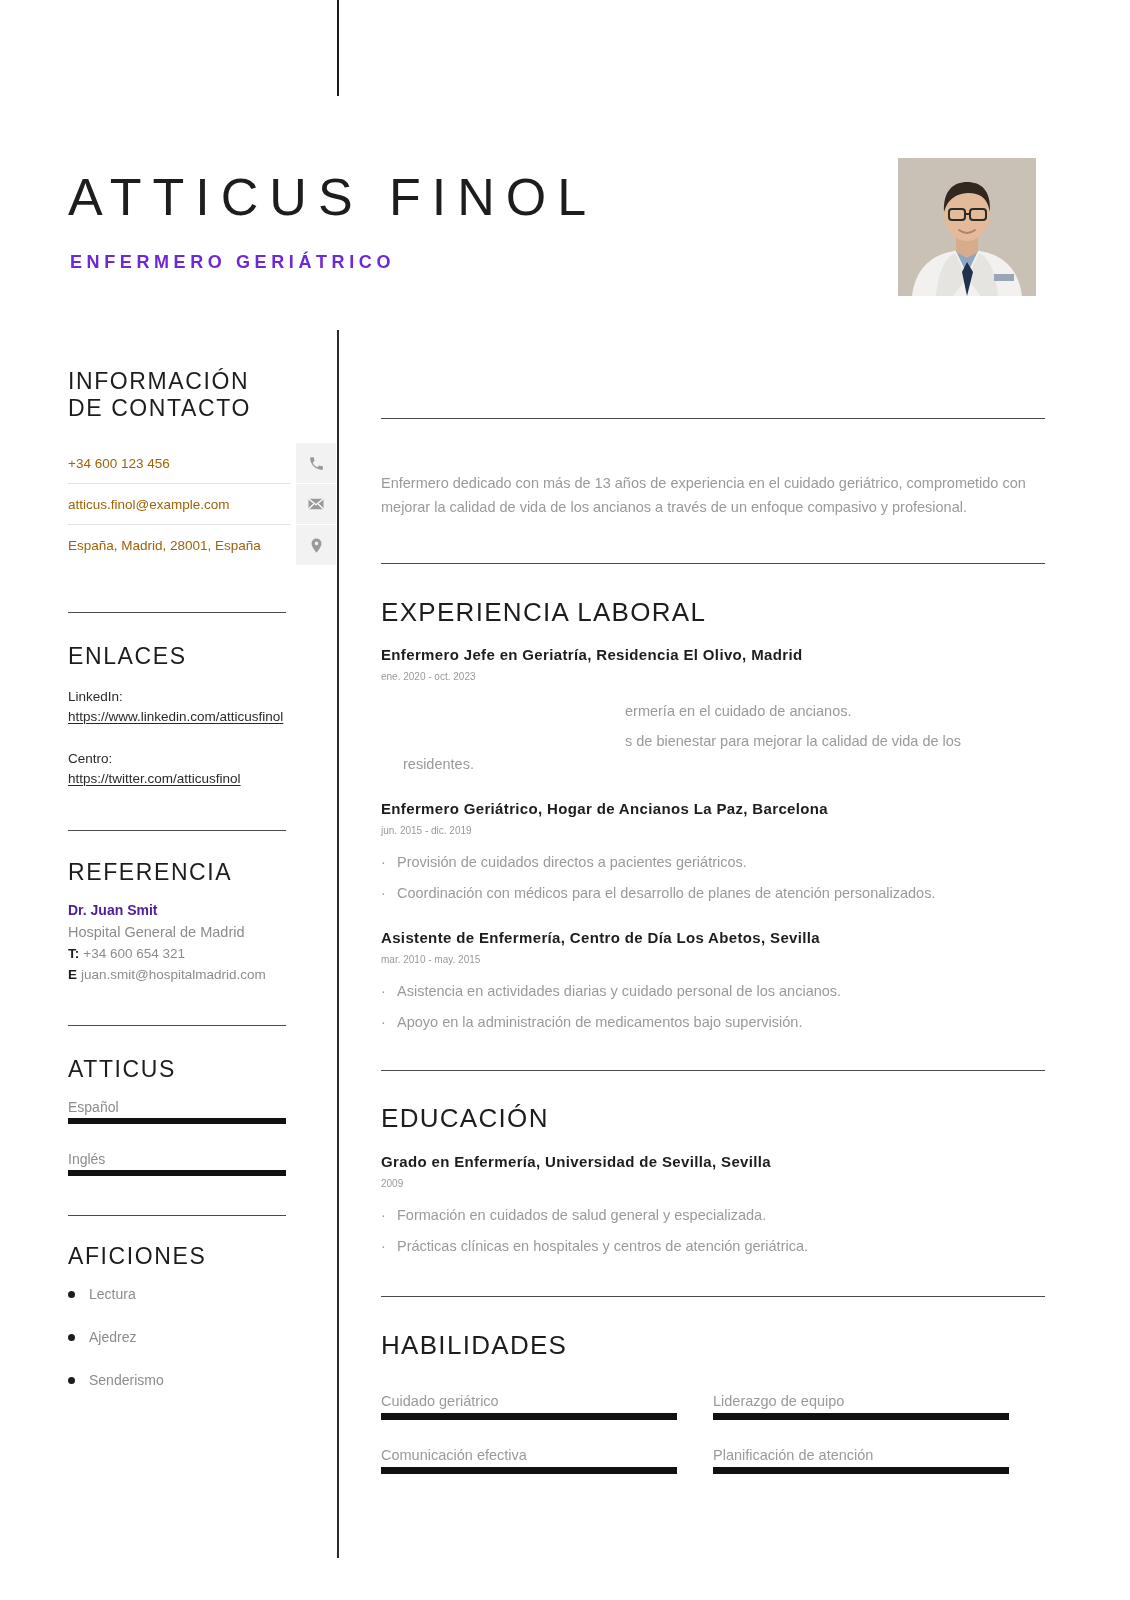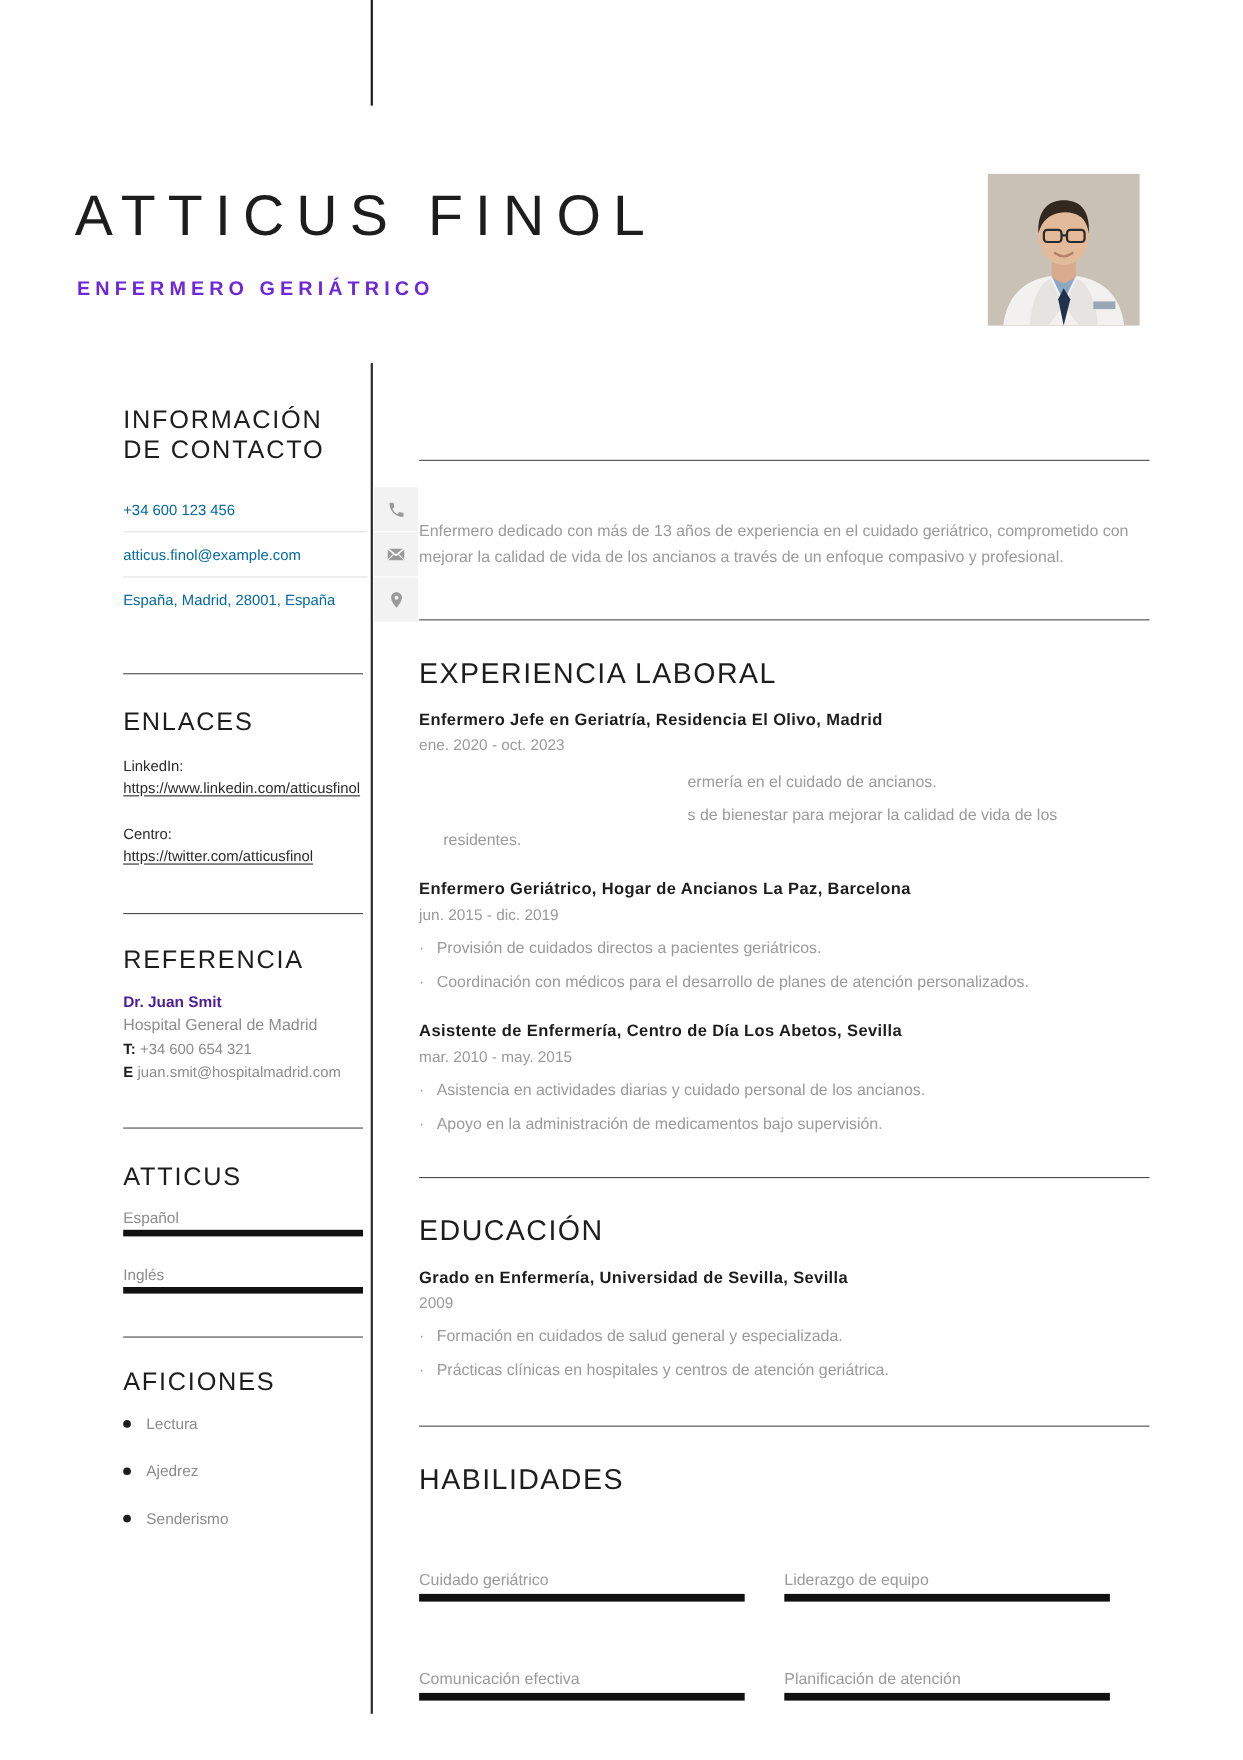--- a/index.html
+++ b/index.html
@@ -34,38 +34,38 @@
   }
   
   .photo{
     position:absolute;left:898px;top:158px;
     width:138px;height:138px;
     overflow:hidden;background:#cfc7bd;
   }
   .photo svg{display:block;width:138px;height:138px;}
 
   
-  .left{position:absolute;left:68px;top:0;width:220px;margin-left:44px;}
+  .left{position:absolute;left:68px;top:0;width:220px;}
   .sec-title{
     font-size:23px;letter-spacing:1.6px;color:#1d1d1d;
     font-weight:300;line-height:27px;
   }
 
   .hr-left{width:218px;height:1px;background:#4a4a4a;}
 
   
   .contact-row{
     position:relative;
     width:268px;
     min-height:40px;
     display:flex;align-items:center;
   }
   .contact-row .txt{
     width:222px;
-    font-size:13.5px;line-height:19px;color:#0369a1;
+    font-size:13.5px;line-height:19px;color:#a16207;
     padding:9px 0 9px 0;
   }
   .icon-tile{
     position:absolute;left:228px;top:0;
     width:40px;height:100%;
     background:#f2f2f2;
     display:flex;align-items:center;justify-content:center;
   }
   .icon-tile svg{display:block;}
   .contact-sep{width:222px;height:1px;background:#e2e2e2;}
@@ -105,33 +105,33 @@
     font-weight:300;line-height:30px;
   }
   .about-text{
     font-size:14.5px;line-height:24px;color:#9a9a9a;
     width:648px;
   }
   .job-title{
     font-size:15px;color:#1d1d1d;font-weight:700;
     letter-spacing:.35px;line-height:22px;
   }
-  .job-date{font-size:14px;color:#9a9a9a;line-height:22px;}
+  .job-date{font-size:10px;color:#9a9a9a;line-height:22px;}
   .bullet{
     display:flex;font-size:14.5px;color:#9a9a9a;line-height:23px;
   }
   .bullet .bd{width:16px;flex:none;color:#9a9a9a;}
   
   .bullet-clip{
     font-size:14.5px;color:#9a9a9a;line-height:23px;
     padding-left:244px;
   }
 
   
-  .skills-grid{display:flex;width:664px;margin-top:36px;}
+  .skills-grid{display:flex;width:664px;}
   .skill-col{width:332px;}
   .skill-name{font-size:14.5px;color:#9a9a9a;line-height:24px;}
   .skill-bar-bg{width:296px;height:7px;background:#ffffff;}
   .skill-bar{height:7px;background:#111111;}
 </style>
 </head>
 <body>
 
 <div class="page">
 

